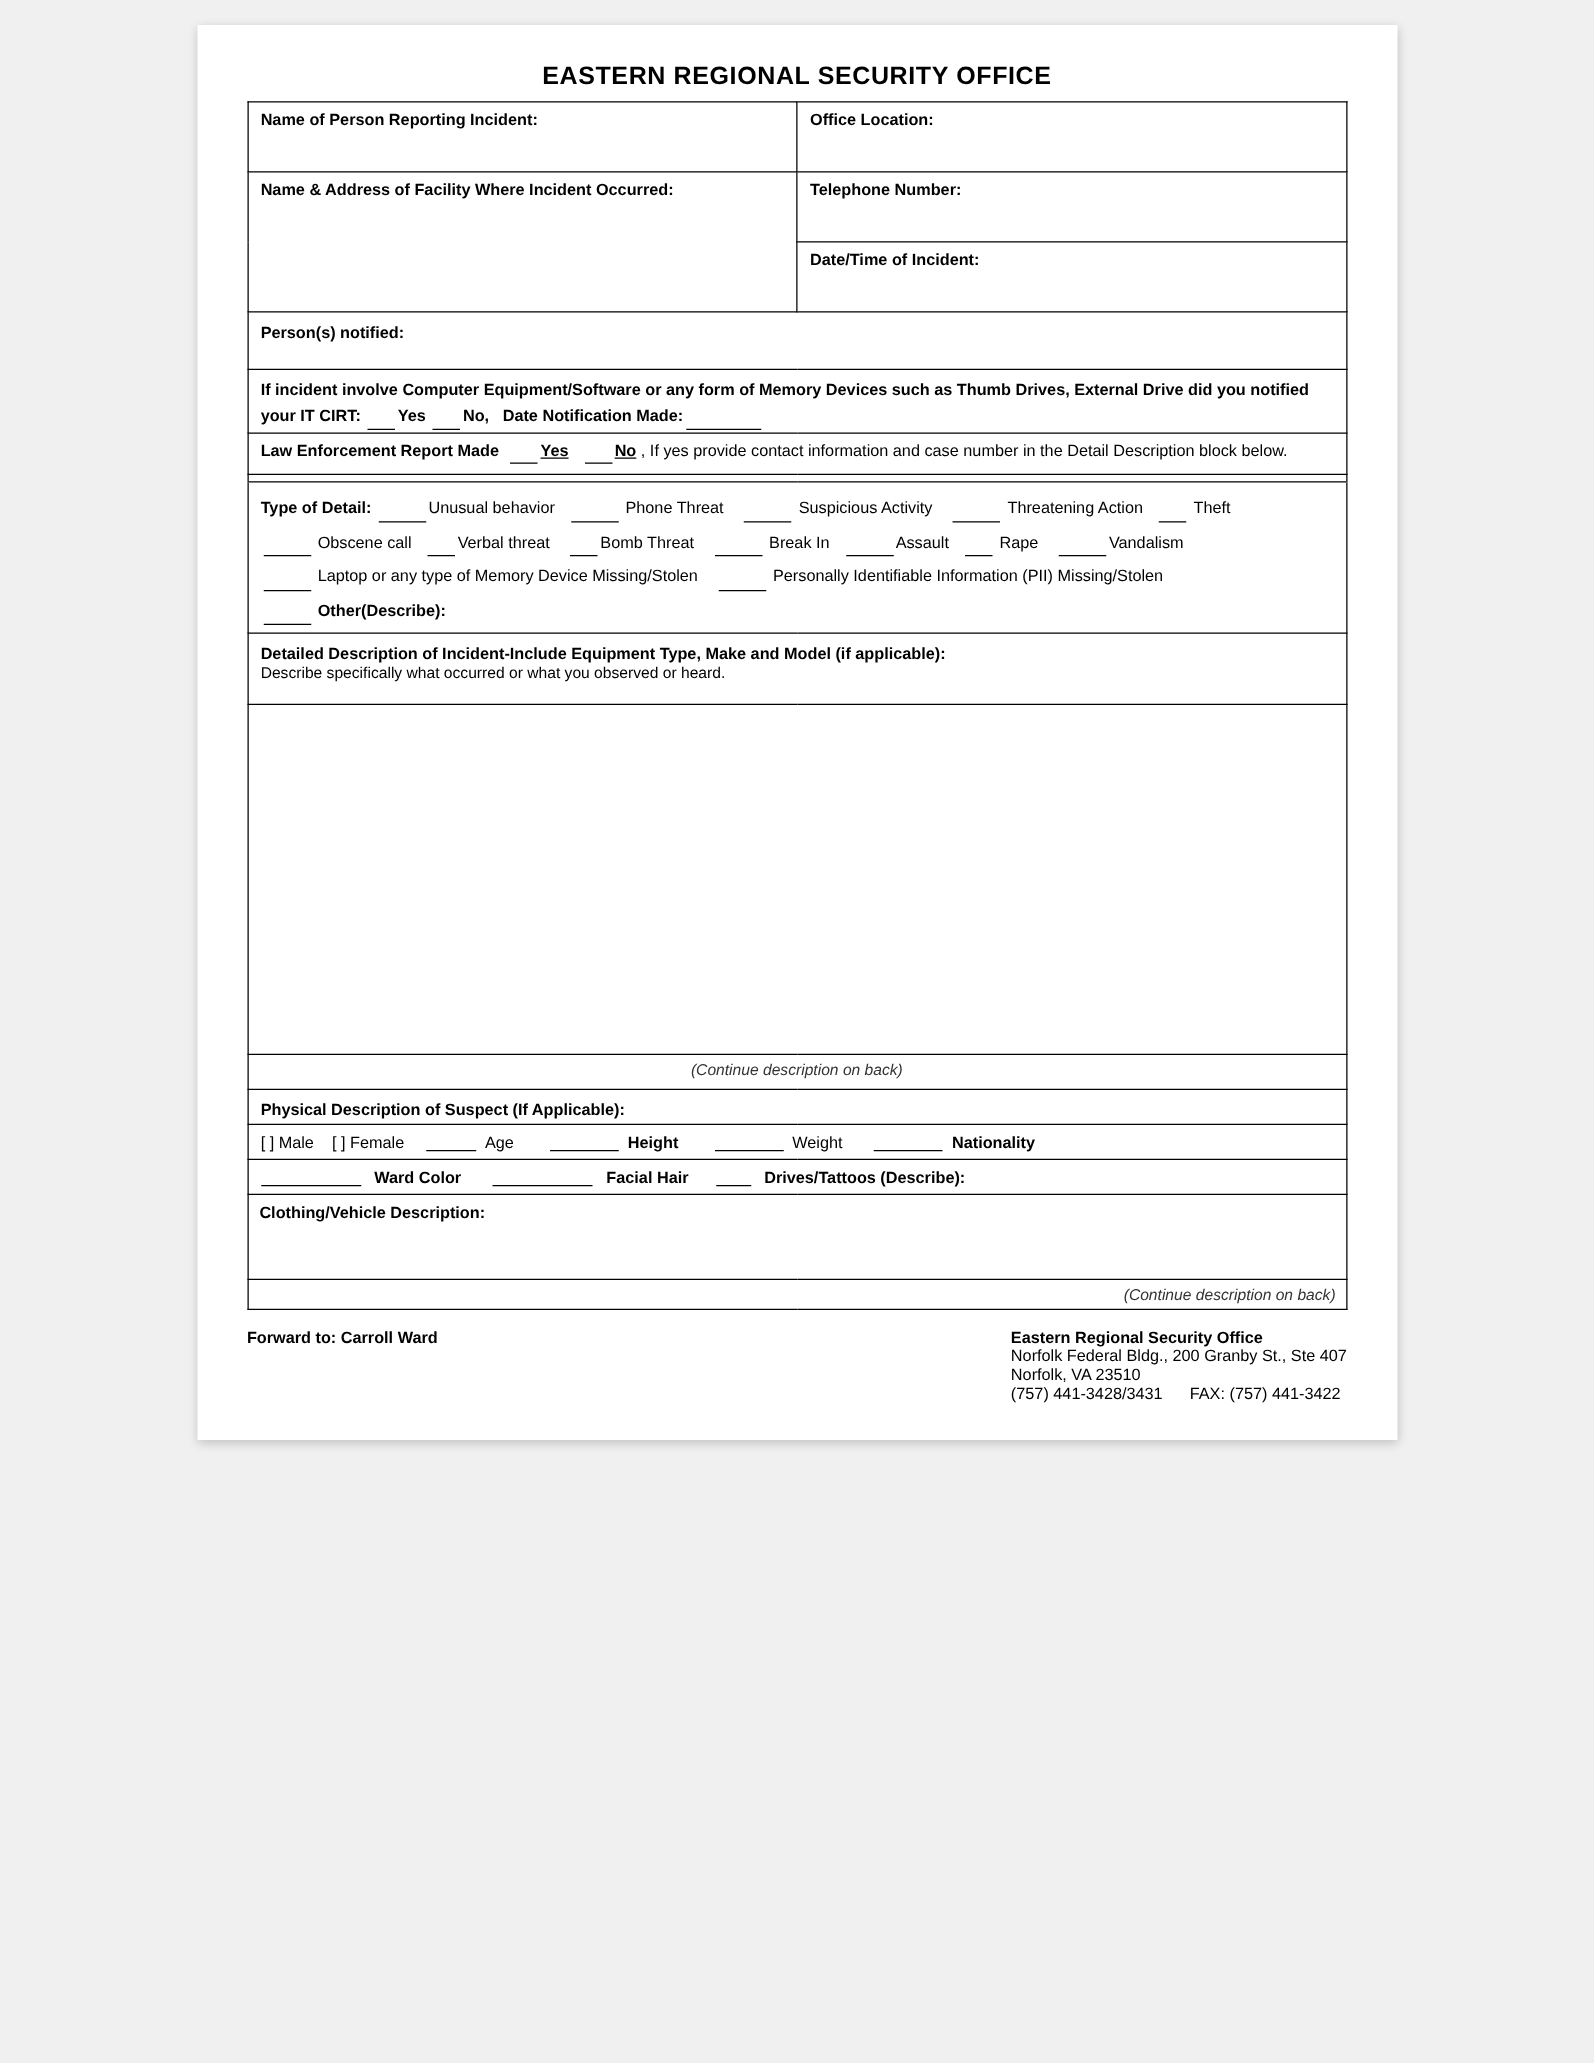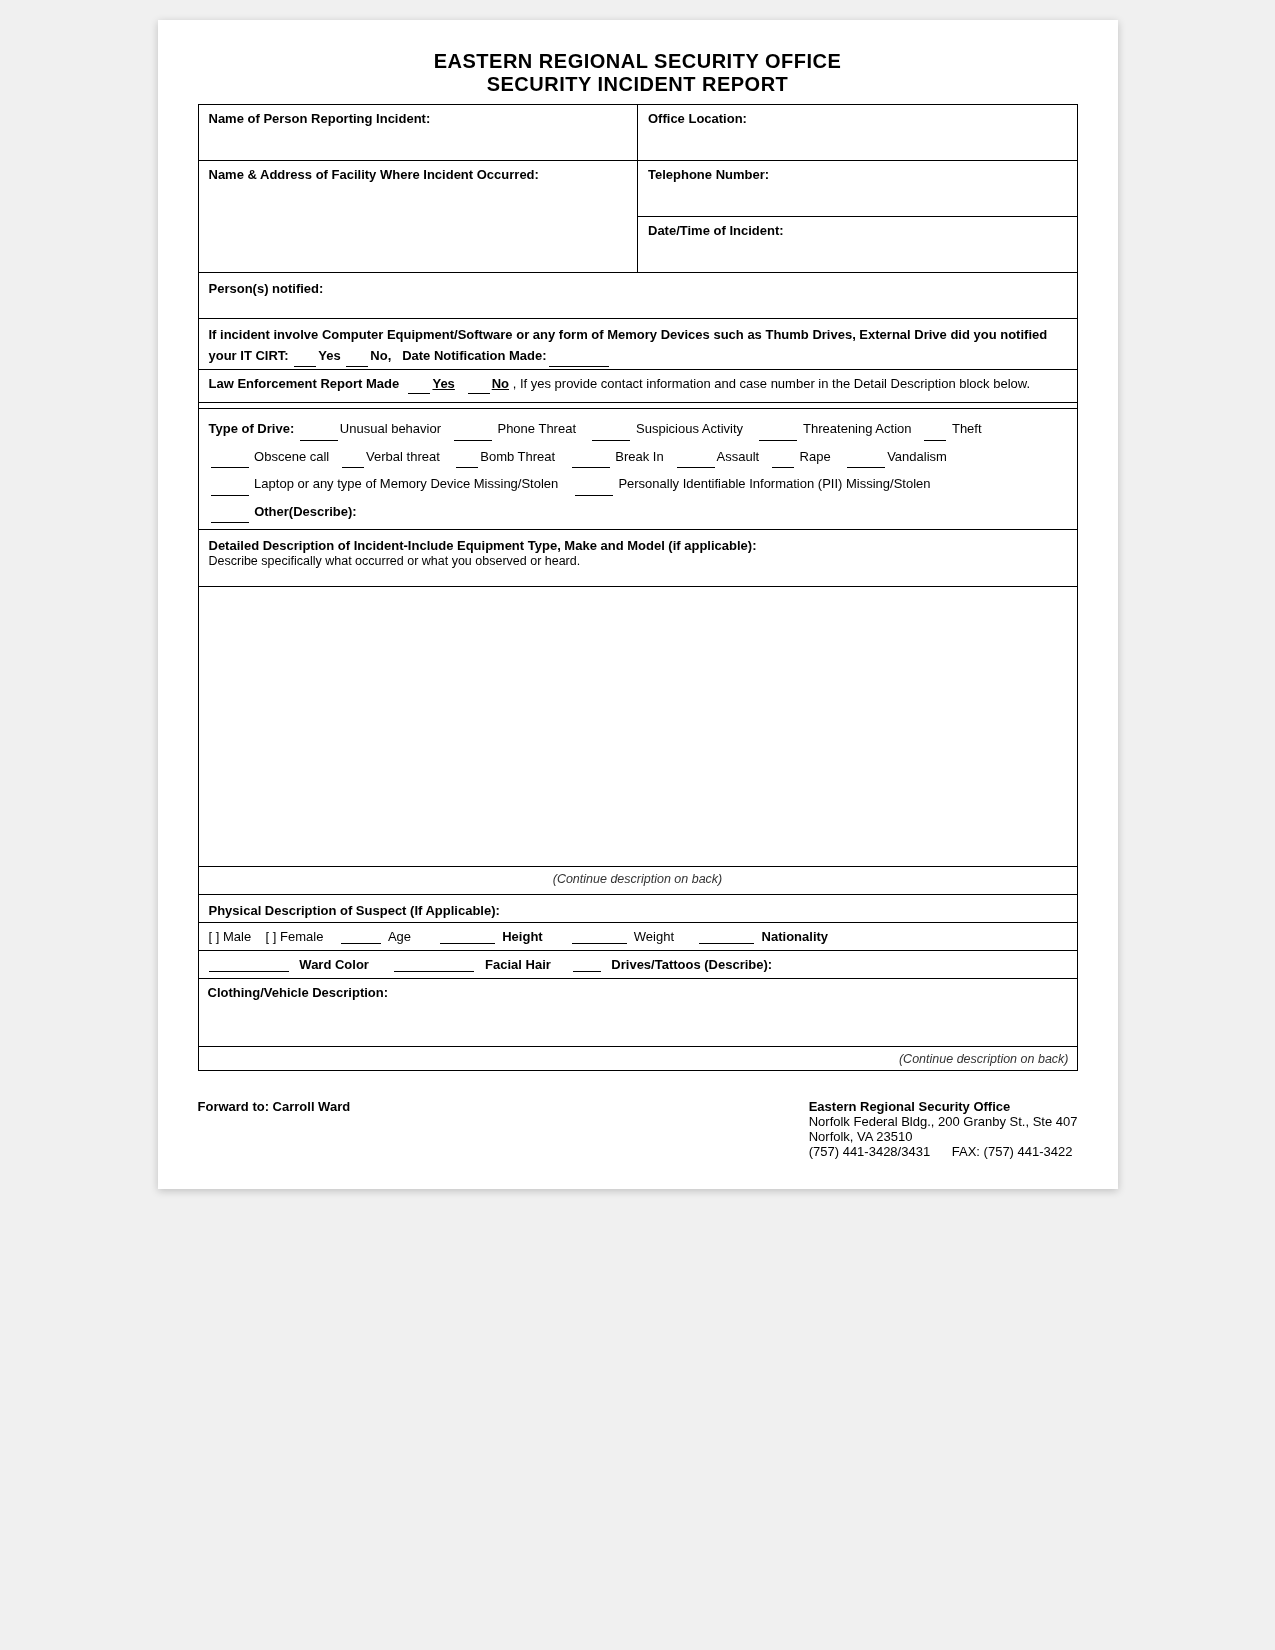--- a/index.html
+++ b/index.html
@@ -119,21 +119,21 @@
 
     .suspect-row td {
       padding: 6px 10px;
       font-size: 13px;
     }
 
     .footer-section {
       display: flex;
       justify-content: space-between;
       align-items: flex-start;
-      margin-top: 28px;
+      margin-top: 14px;
       font-size: 13px;
     }
 
     .footer-left {
       font-weight: bold;
       font-size: 13px;
     }
 
     .footer-right {
       font-size: 13px;
@@ -174,21 +174,20 @@
       vertical-align: bottom;
     }
   </style>
 </head>
 <body>
 
 <div class="page">
 
   <div class="title-block">
     <h1>EASTERN REGIONAL SECURITY OFFICE</h1>
-    <h1>SECURITY INCIDENT REPORT</h1>
   </div>
 
   <table class="main-table">
 
     <tbody>
         <tr>
       <td style="width:50%; border-left:1.5px solid #000; border-top:1.5px solid #000; min-height:50px;">
         <span class="field-label">Name of Person Reporting Incident:</span>
         <div class="field-value-area"></div>
       </td>
@@ -245,21 +244,21 @@
     </tr>
 
     <tr>
       <td colspan="2" style="border-left:1.5px solid #000; border-right:1.5px solid #000; border-top: none; border-bottom:none; height:6px; padding:0;"></td>
     </tr>
 
     <tr>
       <td colspan="2" style="border-left:1.5px solid #000; border-right:1.5px solid #000; border-top:1px solid #000; padding:8px 10px 4px 10px;">
 
         <p style="font-size:13px; margin-bottom:4px; line-height:1.8;">
-          <span class="bold-text">Type of Drive:</span>
+          <span class="bold-text">Type of Detail:</span>
           <span class="blank-line"></span>Unusual behavior
           &nbsp;&nbsp;<span class="blank-line"></span>&nbsp;Phone Threat
           &nbsp;&nbsp;&nbsp;<span class="blank-line"></span>&nbsp;Suspicious Activity
           &nbsp;&nbsp;&nbsp;<span class="blank-line"></span>&nbsp;Threatening Action
           &nbsp;&nbsp;<span class="blank-line-short"></span>&nbsp;Theft
         </p>
 
         <p style="font-size:13px; margin-bottom:4px; line-height:1.8;">
           <span class="blank-line"></span>&nbsp;Obscene call
           &nbsp;&nbsp;<span class="blank-line-short"></span>Verbal threat

